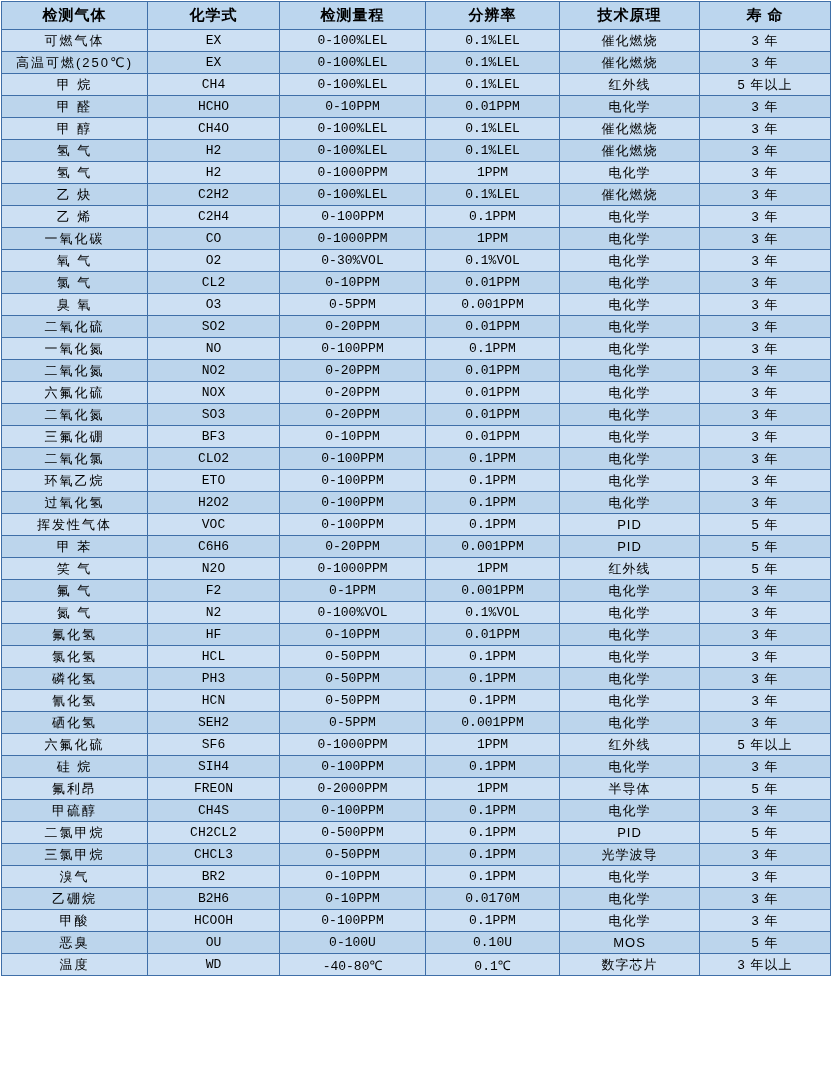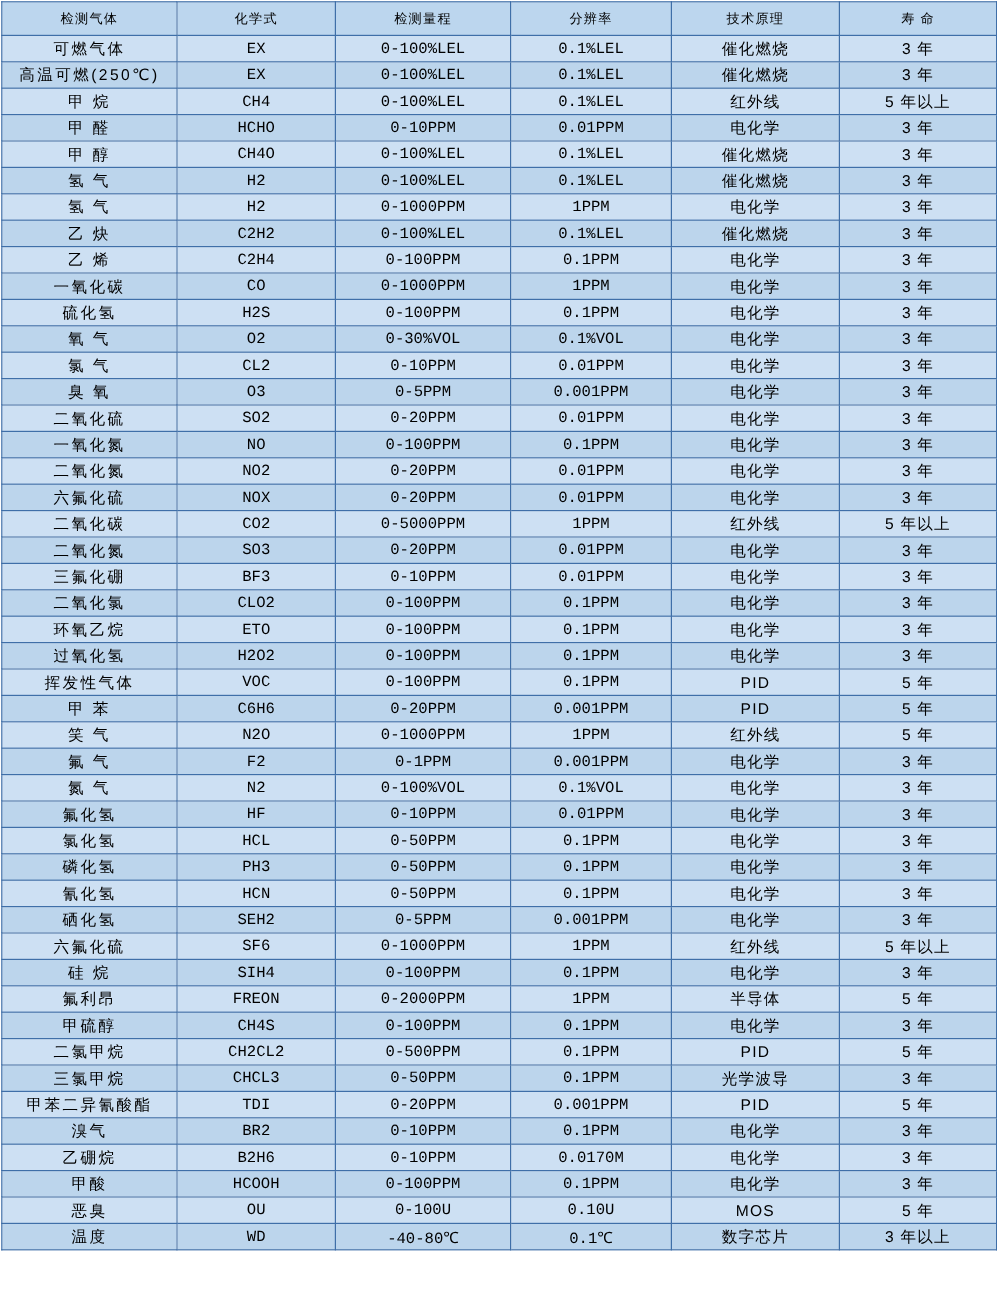--- a/index.html
+++ b/index.html
@@ -31,22 +31,22 @@
     text-align: center;
     vertical-align: middle;
     color: #000000;
     background: #bcd6ee;
     padding: 0;
     overflow: hidden;
     white-space: nowrap;
   }
   table.gas-table thead th {
     height: 27px;
-    font-size: 11px;
-    font-weight: normal;
+    font-size: 15px;
+    font-weight: bold;
     letter-spacing: 1px;
     background: #bcd6ee;
   }
   table.gas-table tbody td {
     height: 21px;
     font-size: 13px;
     font-weight: normal;
   }
   table.gas-table tbody tr:nth-child(odd) td {
     background: #cde0f3;
@@ -168,28 +168,20 @@
       </tr>
       <tr>
         <td class="col-name">一氧化碳</td>
         <td class="col-formula">CO</td>
         <td class="col-range">0-1000PPM</td>
         <td class="col-res">1PPM</td>
         <td class="col-tech">电化学</td>
         <td class="col-life">3 年</td>
       </tr>
       <tr>
-        <td class="col-name">硫化氢</td>
-        <td class="col-formula">H2S</td>
-        <td class="col-range">0-100PPM</td>
-        <td class="col-res">0.1PPM</td>
-        <td class="col-tech">电化学</td>
-        <td class="col-life">3 年</td>
-      </tr>
-      <tr>
         <td class="col-name">氧 气</td>
         <td class="col-formula">O2</td>
         <td class="col-range">0-30%VOL</td>
         <td class="col-res">0.1%VOL</td>
         <td class="col-tech">电化学</td>
         <td class="col-life">3 年</td>
       </tr>
       <tr>
         <td class="col-name">氯 气</td>
         <td class="col-formula">CL2</td>
@@ -230,28 +222,20 @@
         <td class="col-tech">电化学</td>
         <td class="col-life">3 年</td>
       </tr>
       <tr>
         <td class="col-name">六氟化硫</td>
         <td class="col-formula">NOX</td>
         <td class="col-range">0-20PPM</td>
         <td class="col-res">0.01PPM</td>
         <td class="col-tech">电化学</td>
         <td class="col-life">3 年</td>
-      </tr>
-      <tr>
-        <td class="col-name">二氧化碳</td>
-        <td class="col-formula">CO2</td>
-        <td class="col-range">0-5000PPM</td>
-        <td class="col-res">1PPM</td>
-        <td class="col-tech">红外线</td>
-        <td class="col-life">5 年以上</td>
       </tr>
       <tr>
         <td class="col-name">二氧化氮</td>
         <td class="col-formula">SO3</td>
         <td class="col-range">0-20PPM</td>
         <td class="col-res">0.01PPM</td>
         <td class="col-tech">电化学</td>
         <td class="col-life">3 年</td>
       </tr>
       <tr>
@@ -408,28 +392,20 @@
       </tr>
       <tr>
         <td class="col-name">三氯甲烷</td>
         <td class="col-formula">CHCL3</td>
         <td class="col-range">0-50PPM</td>
         <td class="col-res">0.1PPM</td>
         <td class="col-tech">光学波导</td>
         <td class="col-life">3 年</td>
       </tr>
       <tr>
-        <td class="col-name">甲苯二异氰酸酯</td>
-        <td class="col-formula">TDI</td>
-        <td class="col-range">0-20PPM</td>
-        <td class="col-res">0.001PPM</td>
-        <td class="col-tech">PID</td>
-        <td class="col-life">5 年</td>
-      </tr>
-      <tr>
         <td class="col-name">溴气</td>
         <td class="col-formula">BR2</td>
         <td class="col-range">0-10PPM</td>
         <td class="col-res">0.1PPM</td>
         <td class="col-tech">电化学</td>
         <td class="col-life">3 年</td>
       </tr>
       <tr>
         <td class="col-name">乙硼烷</td>
         <td class="col-formula">B2H6</td>

